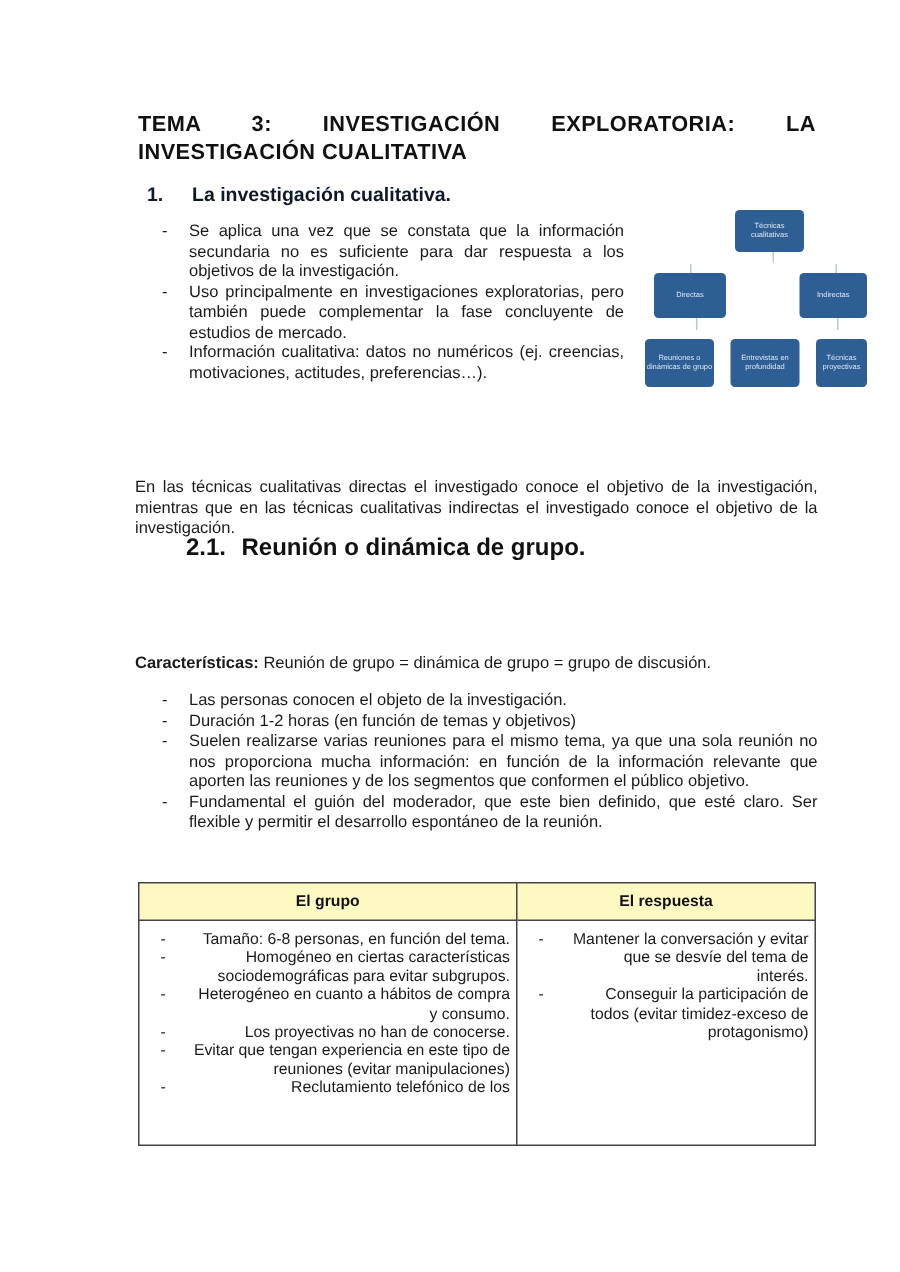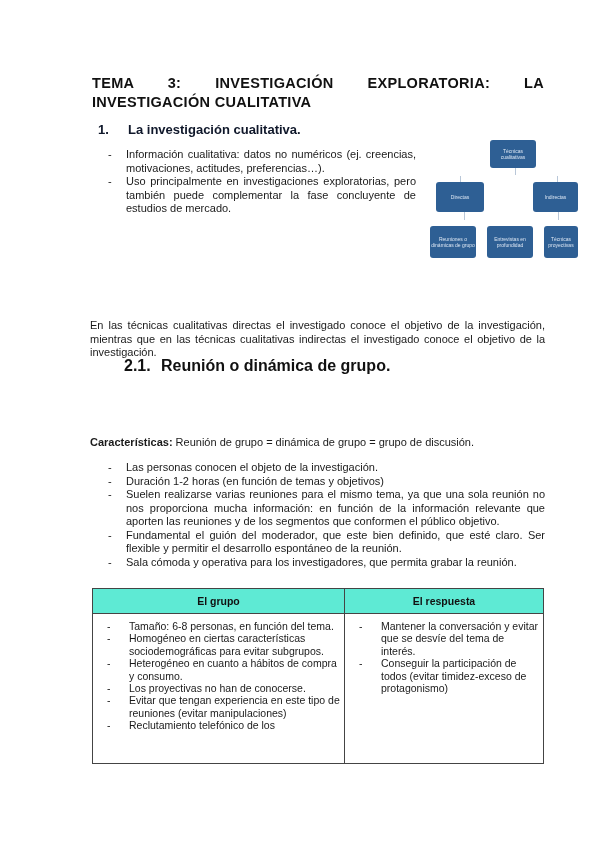--- a/index.html
+++ b/index.html
@@ -18,42 +18,43 @@
             line-height: 13.5px; color: #1a1a1a; }
   ul.dash li { position: relative; padding-left: 18px; text-align: justify; }
   ul.dash li::before { content: "-"; position: absolute; left: 0; top: 0; }
   .diagram { position: absolute; left: 412px; top: 134px; width: 148px; height: 128px; }
   .node { position: absolute; background: #2e5f94; border-radius: 3px; color: #dbe6f3;
           font-size: 5px; line-height: 6.5px; text-align: center; display: flex;
           align-items: center; justify-content: center; padding: 1px; box-sizing: border-box; }
   .conn { position: absolute; background: #b9c7d8; width: 1px; }
   table.tbl { position: absolute; left: 74px; top: 588px; width: 452px; border-collapse: collapse;
               font-size: 10.5px; line-height: 12.4px; }
-  table.tbl th { background: #5eead4; border: 1.5px solid #444; font-weight: bold; height: 22px;
+  table.tbl th { background: #fef9c3; border: 1.5px solid #444; font-weight: bold; height: 22px;
                  font-size: 10.5px; color: #111; }
-  table.tbl td { border: 1.5px solid #444; vertical-align: top; padding: 6px 4px 4px 10px; }
+  table.tbl td { border: 1.5px solid #444; vertical-align: top; padding: 6px 4px 4px 10px; text-align: right; }
   table.tbl td ul { list-style: none; margin: 0; padding: 0; }
   table.tbl td li { position: relative; padding-left: 26px; }
   table.tbl td li::before { content: "-"; position: absolute; left: 4px; }
   b.lbl { font-weight: bold; }
 </style>
 </head>
 <body>
 
 <div class="page">
 
   <div class="title">TEMA 3: INVESTIGACIÓN EXPLORATORIA: LA INVESTIGACIÓN CUALITATIVA</div>
 
   <div class="h1" style="left:80px; top:122px;">
     <span class="num">1.</span><span>La investigación cualitativa.</span>
   </div>
 
   <ul class="dash" style="left:90px; top:148px; width:308px;">
+    <li>Se aplica una vez que se constata que la información secundaria no es suficiente para dar respuesta a los objetivos de la investigación.</li>
+    <li>Uso principalmente en investigaciones exploratorias, pero también puede complementar la fase concluyente de estudios de mercado.</li>
     <li>Información cualitativa: datos no numéricos (ej. creencias, motivaciones, actitudes, preferencias…).</li>
-    <li>Uso principalmente en investigaciones exploratorias, pero también puede complementar la fase concluyente de estudios de mercado.</li>
   </ul>
 
   <div class="diagram">
     <div class="conn" style="left:85px; top:31px; height:10px;"></div>
     <div class="conn" style="left:40px; top:40px; height:1px; width:86px; background:transparent;"></div>
     <div class="conn" style="left:30px; top:42px; height:6px;"></div>
     <div class="conn" style="left:127px; top:42px; height:6px;"></div>
     <div class="conn" style="left:34px; top:76px; height:10px;"></div>
     <div class="conn" style="left:128px; top:76px; height:10px;"></div>
     <div class="node" style="left:60px; top:6px; width:46px; height:28px;">Técnicas cualitativas</div>
@@ -72,21 +73,20 @@
   </div>
 
 
   <div class="p" style="left:72px; top:436px; width:455px;"><b class="lbl">Características:</b><span> Reunión de grupo = dinámica de grupo = grupo de discusión.</span></div>
 
   <ul class="dash" style="left:90px; top:461px; width:437px;">
     <li>Las personas conocen el objeto de la investigación.</li>
     <li>Duración 1-2 horas (en función de temas y objetivos)</li>
     <li>Suelen realizarse varias reuniones para el mismo tema, ya que una sola reunión no nos proporciona mucha información: en función de la información relevante que aporten las reuniones y de los segmentos que conformen el público objetivo.</li>
     <li>Fundamental el guión del moderador, que este bien definido, que esté claro. Ser flexible y permitir el desarrollo espontáneo de la reunión.</li>
-    <li>Sala cómoda y operativa para los investigadores, que permita grabar la reunión.</li>
   </ul>
 
   <table class="tbl">
     <thead>
       <tr>
         <th style="width:249px;">El grupo</th>
         <th>El respuesta</th>
       </tr>
     </thead>
     <tbody>

